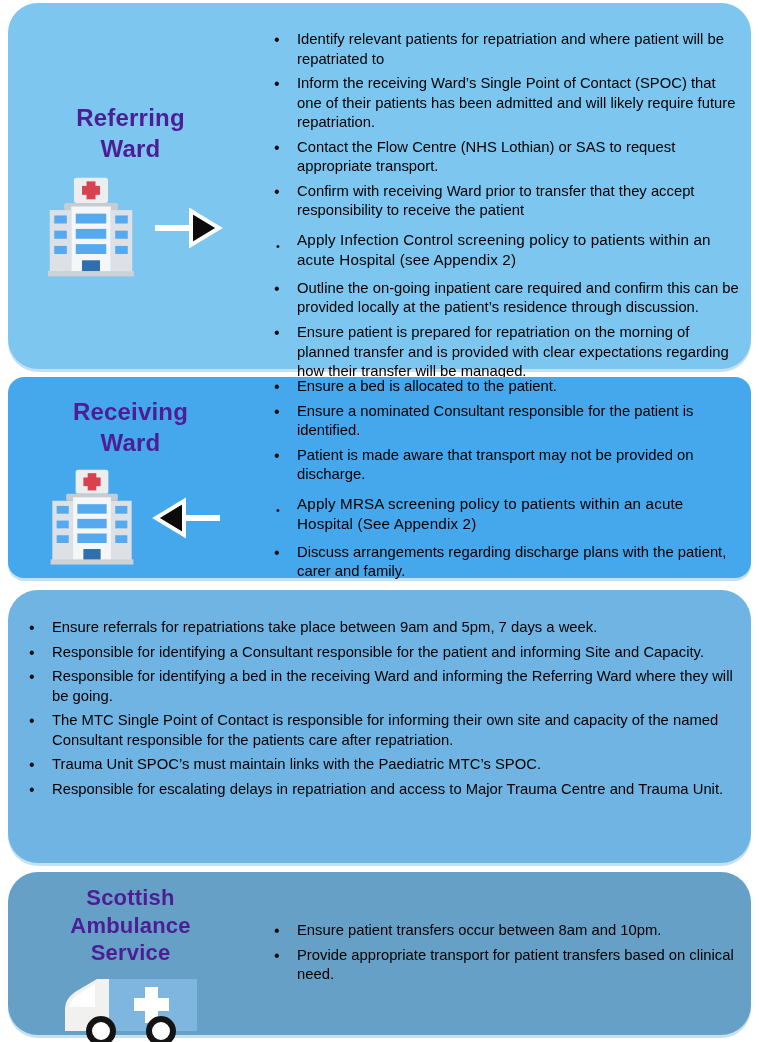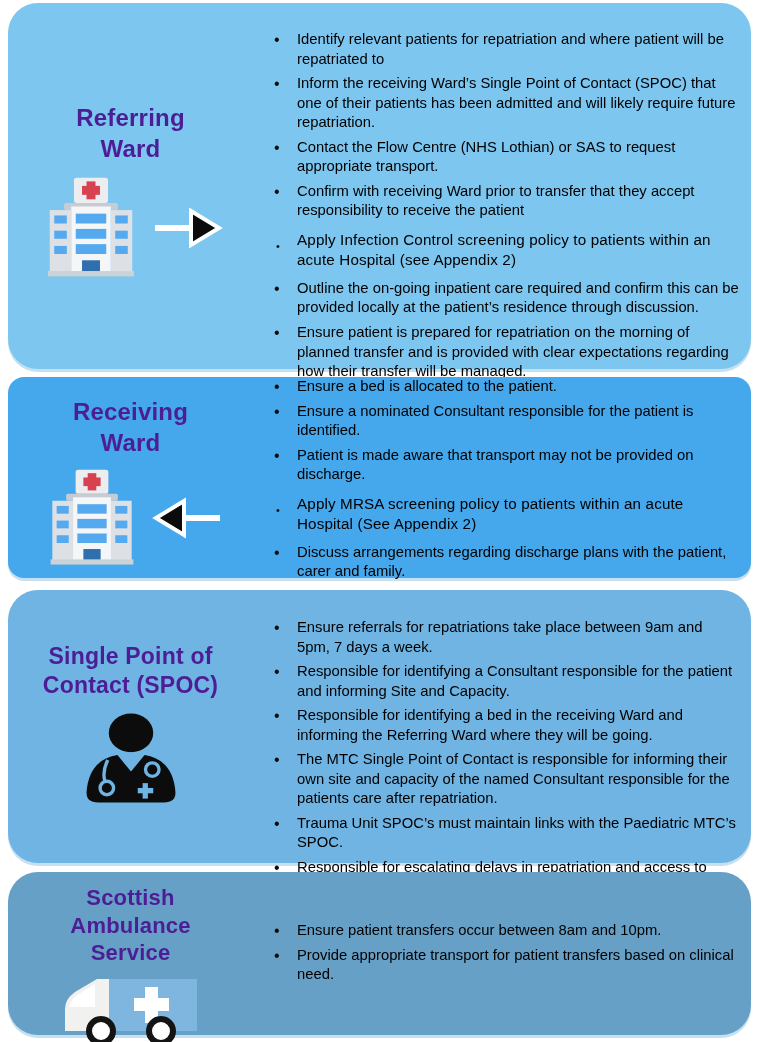--- a/index.html
+++ b/index.html
@@ -142,38 +142,20 @@
         <li>Ensure a bed is allocated to the patient.</li>
         <li>Ensure a nominated Consultant responsible for the patient is identified.</li>
         <li>Patient is made aware that transport may not be provided on discharge.</li>
         <li class="overlay">Apply MRSA screening policy to patients within an acute Hospital (See Appendix 2)</li>
         <li>Discuss arrangements regarding discharge plans with the patient, carer and family.</li>
       </ul>
     </div>
   </section>
 
   <section class="box box3">
-    <div class="left">
-      <h2 class="title">Single Point of
-Contact (SPOC)</h2>
-      <div class="iconrow">
-        <span class="icon">
-          <svg width="116" height="98" viewBox="0 0 120 100">
-            <ellipse cx="60" cy="24" rx="23" ry="20" fill="#0c0c0c"></ellipse>
-            <path d="M14,86 Q16,52 46,47 L60,64 L74,47 Q104,52 106,86 Q106,96 94,96 L26,96 Q14,96 14,86 Z" fill="#0c0c0c"></path>
-            <path d="M49,47 L60,61 L71,47 L60,44 Z" fill="#6FB4E3"></path>
-            <path d="M36,52 Q30,64 33,74" stroke="#6FB4E3" stroke-width="3.5" fill="none"></path>
-            <circle cx="35" cy="81" r="7" stroke="#6FB4E3" stroke-width="3.5" fill="none"></circle>
-            <circle cx="82" cy="62" r="7" stroke="#6FB4E3" stroke-width="3.5" fill="none"></circle>
-            <rect x="72" y="76" width="5.5" height="16" fill="#6FB4E3"></rect>
-            <rect x="67" y="81" width="16" height="5.5" fill="#6FB4E3"></rect>
-          </svg>
-        </span>
-      </div>
-    </div>
     <div class="right">
       <ul class="bullets">
         <li>Ensure referrals for repatriations take place between 9am and 5pm, 7 days a week.</li>
         <li>Responsible for identifying a Consultant responsible for the patient and informing Site and Capacity.</li>
         <li>Responsible for identifying a bed in the receiving Ward and informing the Referring Ward where they will be going.</li>
         <li>The MTC Single Point of Contact is responsible for informing their own site and capacity of the named Consultant responsible for the patients care after repatriation.</li>
         <li>Trauma Unit SPOC’s must maintain links with the Paediatric MTC’s SPOC.</li>
         <li>Responsible for escalating delays in repatriation and access to Major Trauma Centre and Trauma Unit.</li>
       </ul>
     </div>

